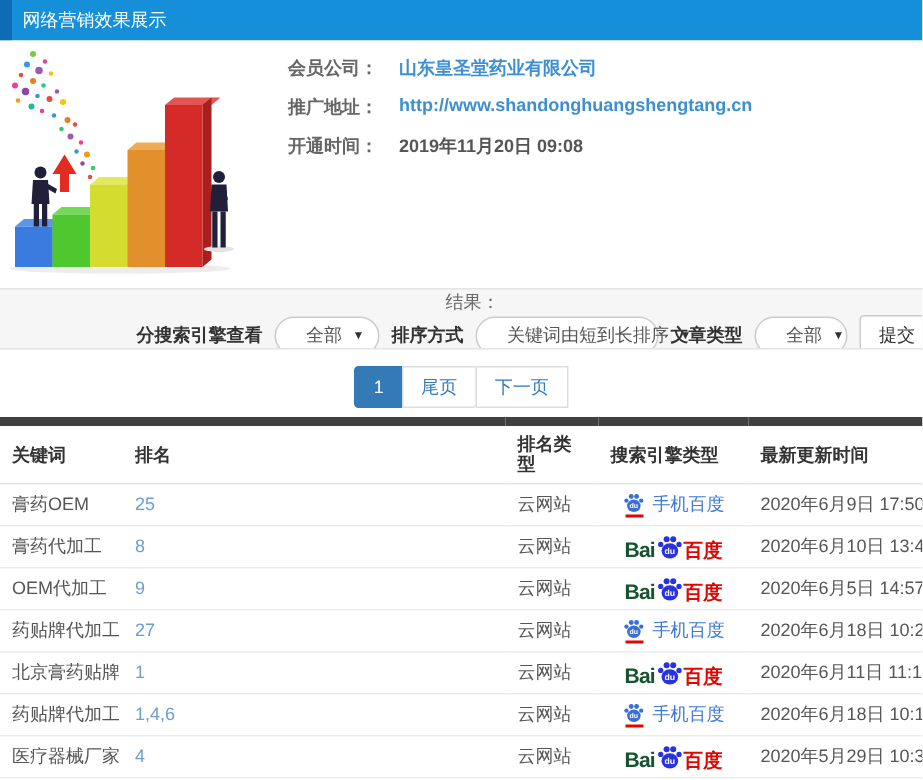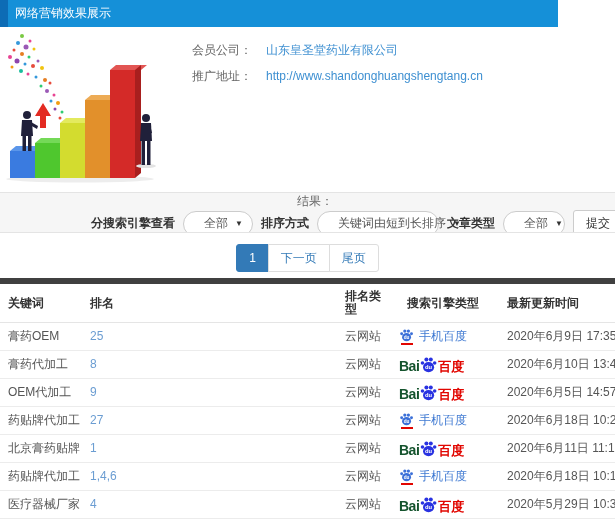--- a/index.html
+++ b/index.html
@@ -1,30 +1,30 @@
 <!DOCTYPE html>
 <html><head>
 <meta charset="utf-8">
 <style>
   * { margin:0; padding:0; box-sizing:border-box; }
   html,body { width:615px; height:520px; overflow:hidden; background:#fff;
     font-family:"Liberation Sans","DejaVu Sans",sans-serif; font-size:12px; color:#555; }
   .app { position:relative; width:615px; height:520px; background:#fff; }
 
   
-  .header { position:absolute; top:0; left:0; width:558px; height:27px;
+  .header { position:absolute; top:0; left:0; width:615px; height:27px;
     background:#1590d8; display:flex; align-items:center; }
   .header-accent { width:8px; height:27px; background:#0d6cb5; }
   .header-title { color:#fff; font-size:12px; margin-left:7px; }
 
   
   .info-section { position:absolute; top:27px; left:0; width:615px; height:162px; background:#fff; }
   .hero { position:absolute; left:0; top:6px; width:195px; height:152px; }
   .info-fields { position:absolute; left:140; top:10px; left:140px; }
-  .info-row { display:flex; align-items:center; height:26px; }
+  .info-row { display:flex; height:26px;font-weight:bold; }
   .info-label { width:112px; text-align:right; color:#666; }
   .info-value { margin-left:14px; }
   .val-link { color:#3d8fd1; cursor:pointer; }
   .val-text { color:#555; }
   .val-num { color:#ff6600; }
   .val-suffix { color:#4da0d8; }
 
   
   .filter-bar { position:absolute; top:192px; left:0; width:615px; height:41px;
     background:#f6f6f6; border-top:1px solid #e4e4e4; border-bottom:1px solid #e4e4e4;
@@ -50,21 +50,21 @@
   .page.first { border-radius:3px 0 0 3px; margin-left:0; }
   .page.last { border-radius:0 3px 3px 0; }
 
   
   .rank-table { position:absolute; top:278px; left:0; width:615px; border-collapse:collapse; table-layout:fixed; }
   .rank-table th { text-align:left; font-weight:bold; color:#333; padding:6px 8px;
     border-top:6px solid #404040; border-bottom:1px solid #e5e5e5; line-height:13px; }
   .rank-table td { padding:7px 8px; border-bottom:1px solid #ececec; color:#555; line-height:13px;
     white-space:nowrap; overflow:hidden; }
   .rank-num { color:#6b9dd2; }
-  td.engine-cell { padding:3px 0; }
+  td.engine-cell { text-align:center; padding:3px 0; }
 
   
   .mobile-baidu { display:inline-flex; align-items:center; gap:5px; vertical-align:middle; }
   .paw-wrap { display:inline-flex; flex-direction:column; align-items:center; }
   .red-line { display:block; width:12px; height:2px; background:#e10601; margin-top:1px; }
   .mobile-label { color:#3f79d2; }
   .baidu-logo { display:inline-flex; align-items:flex-end; vertical-align:middle; }
   .bai-text { color:#14532d; font-weight:bold; font-size:14px; letter-spacing:-0.5px; }
   .cn-text { color:#e10601; font-weight:bold; font-size:13px; }
 </style>
@@ -163,20 +163,24 @@
     </div>
     <div class="info-fields" id="info-fields">
         <div class="info-row">
           <span class="info-label">会员公司：</span>
           <span class="info-value val-link">山东皇圣堂药业有限公司</span>
         </div>
         <div class="info-row">
           <span class="info-label">推广地址：</span>
           <span class="info-value val-link">http://www.shandonghuangshengtang.cn</span>
         </div>
+        <div class="info-row">
+          <span class="info-label">开通时间：</span>
+          <span class="info-value val-text">2019年11月20日 09:08</span>
+        </div>
       </div>
   </div>
 
   <div class="filter-bar">
     <span class="result-label">结果：</span>
     <div class="filter-controls">
       <label>分搜索引擎查看</label>
       <div class="select sel-engine">
         <span>全部</span>
         <span class="caret">▼</span>
@@ -190,22 +194,22 @@
       <div class="select sel-article">
         <span>全部</span>
         <span class="caret">▼</span>
       </div>
       <button class="submit-btn">提交</button>
     </div>
   </div>
 
   <div class="pagination">
     <span class="page active first">1</span>
+    <span class="page last">尾页</span>
     <span class="page">下一页</span>
-    <span class="page last">尾页</span>
   </div>
 
   <table class="rank-table">
     <colgroup>
       <col style="width:82px">
         <col style="width:255px">
         <col style="width:62px">
       <col style="width:100px">
         <col style="width:116px">
     </colgroup>
@@ -230,21 +234,21 @@
                   <circle cx="9.3" cy="4.6" r="2.6" fill="#3a6fd8"></circle>
                   <circle cx="15" cy="4.6" r="2.6" fill="#3a6fd8"></circle>
                   <circle cx="20" cy="9" r="2.3" fill="#3a6fd8"></circle>
                   <ellipse cx="12.1" cy="14.5" rx="7.2" ry="6.6" fill="#3a6fd8"></ellipse>
                   <text x="12" y="17.2" text-anchor="middle" font-size="7.5" font-weight="bold" fill="#fff" font-family="Liberation Sans,DejaVu Sans,sans-serif">du</text>
                 </svg>
                 <i class="red-line"></i>
               </span>
               <span class="mobile-label">手机百度</span>
             </span></td>
-          <td>2020年6月9日 17:35</td>
+          <td>2020年6月9日 17:50</td>
         </tr>
         <tr>
           <td>膏药代加工</td>
           <td><span class="rank-num">8</span></td>
           <td>云网站</td>
           <td class="engine-cell"><span class="baidu-logo">
               <span class="bai-text">Bai</span>
               <svg width="19" height="17" viewBox="0 0 24 22">
                 <circle cx="4.2" cy="9" r="2.3" fill="#2932e1"></circle>
                 <circle cx="9.3" cy="4.6" r="2.6" fill="#2932e1"></circle>

